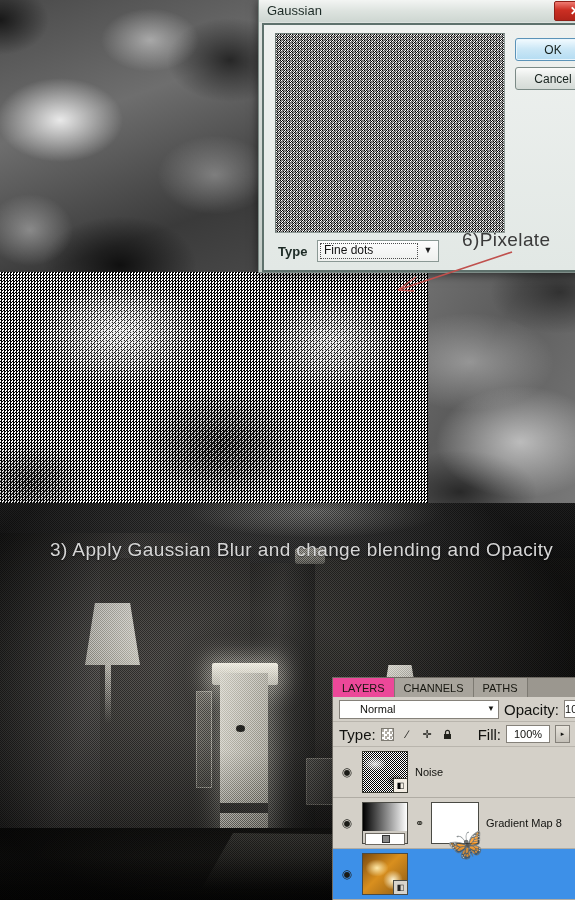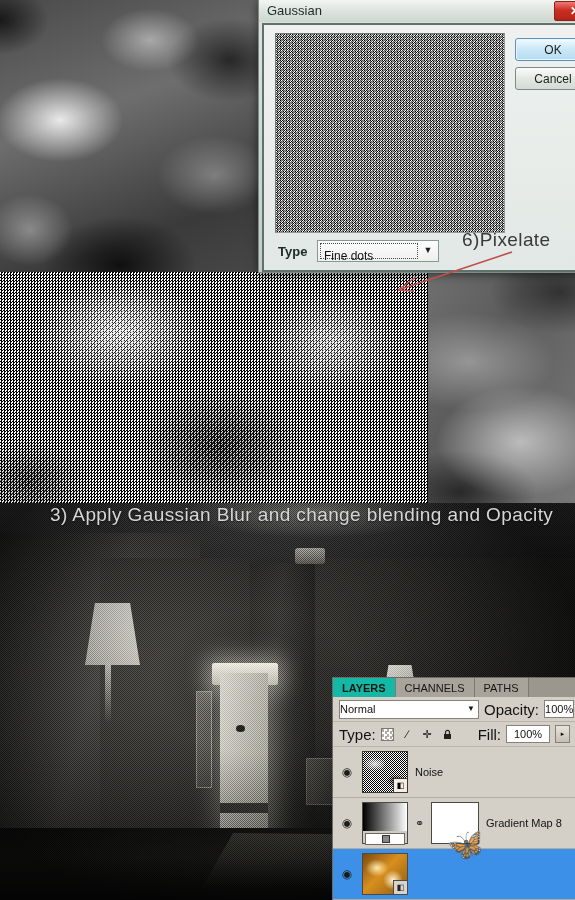--- a/index.html
+++ b/index.html
@@ -96,21 +96,21 @@
     background:radial-gradient(ellipse 330px 240px at 45% 45%,rgba(0,0,0,0) 30%,rgba(0,0,0,.72) 100%);}
   .ph-grain{position:absolute;inset:0;opacity:.30;mix-blend-mode:overlay;
     background-image:repeating-conic-gradient(#000 0% 25%,#fff 0% 50%);
     background-size:2px 2px;}
 
   
   .caption{position:absolute;color:#d6d6d6;font-weight:300;letter-spacing:.4px;
     white-space:nowrap;text-shadow:0 1px 2px rgba(0,0,0,.55);}
   #cap-clouds{left:26px;top:108px;font-size:21px;}
   #cap-pixelate{left:462px;top:229px;font-size:19px;color:#3a3a3a;text-shadow:none;}
-  #cap-blur{left:50px;top:504px;font-size:19px;text-align:right;}
+  #cap-blur{left:50px;top:539px;font-size:19px;text-align:right;}
 
   
   .arrow-svg{position:absolute;left:380px;top:250px;width:140px;height:45px;}
 
   
   .dialog{position:absolute;left:258px;top:0;width:330px;height:272px;
     background:linear-gradient(180deg,#dfe3e0,#cfd6d2 55%,#c2cbc6);
     border:1px solid #7d8c87;border-top:none;
     box-shadow:0 2px 9px rgba(0,0,0,.55);overflow:hidden;}
   .dlg-titlebar{position:absolute;left:0;top:0;width:330px;height:22px;
@@ -138,37 +138,37 @@
     display:flex;align-items:center;justify-content:center;}
   .btn-ok{top:13px;background:linear-gradient(180deg,#f3fbff,#cbe7f6 48%,#b4dcf2);
     border-color:#5b93b8;box-shadow:0 0 0 1px #e9f5fc inset;}
   .btn-cancel{top:42px;background:linear-gradient(180deg,#fbfcfb,#e4e8e5 48%,#d4dad6);}
   .type-label{position:absolute;left:14px;top:219px;font-size:13px;color:#1c2a25;font-weight:bold;}
   .combo{position:absolute;left:53px;top:215px;width:120px;height:20px;
     background:linear-gradient(180deg,#fdfdfd,#eef0ee);
     border:1px solid #8a9894;display:flex;align-items:center;}
   .combo-focus{position:absolute;left:2px;top:2px;right:20px;bottom:2px;
     border:1px dotted #4d4d4d;}
-  .combo-text{position:absolute;left:6px;top:8px;font-size:12px;color:#101010;text-align:right;}
+  .combo-text{position:absolute;left:6px;top:2px;font-size:12px;color:#101010;text-align:right;}
   .combo-arrow{position:absolute;right:2px;top:2px;width:16px;height:14px;
     display:flex;align-items:center;justify-content:center;
     color:#1d1d1d;font-size:9px;}
 
   
   .layers-panel{position:absolute;left:332px;top:677px;width:243px;height:223px;
     background:#d4d0c8;border:1px solid #6e6a63;
     font-size:11px;color:#12120f;overflow:hidden;}
   .lp-tabs{display:flex;height:19px;background:#9b978f;}
   .lp-tab{height:19px;padding:0 9px;display:flex;align-items:center;
     font-size:11px;color:#16160f;background:#a8a49c;border-right:1px solid #7d7a72;}
-  .lp-tab.active{background:#14b8a6;font-weight:bold;}
+  .lp-tab.active{background:#ec4899;font-weight:normal;}
   .lp-row{height:24px;display:flex;align-items:center;padding:0 6px;gap:5px;
     border-bottom:1px solid #b9b5ad;}
   .lp-mode{flex:0 0 138px;height:17px;background:#fff;border:1px solid #85817a;
-    display:flex;align-items:center;padding-left:0;font-size:11px;position:relative;}
+    display:flex;align-items:center;padding-left:20px;font-size:11px;position:relative;}
   .lp-mode-arrow{position:absolute;right:3px;top:3px;font-size:8px;}
   .lp-lbl{font-size:15px;}
   .lp-num{width:42px;height:16px;background:#fff;border:1px solid #85817a;
     display:flex;align-items:center;justify-content:center;font-size:11px;}
   .lp-spin{width:13px;height:16px;background:linear-gradient(180deg,#e8e4dc,#c4c0b8);
     border:1px solid #85817a;display:flex;align-items:center;justify-content:center;font-size:7px;}
   .lp-lockicons{display:flex;gap:7px;align-items:center;}
   .lp-ico{width:13px;height:13px;display:flex;align-items:center;justify-content:center;font-size:11px;}
   .lp-checker{width:11px;height:11px;background:
     repeating-conic-gradient(#fff 0% 25%,#b0aca4 0% 50%) 0 0/5px 5px;border:1px solid #7d7a72;}

